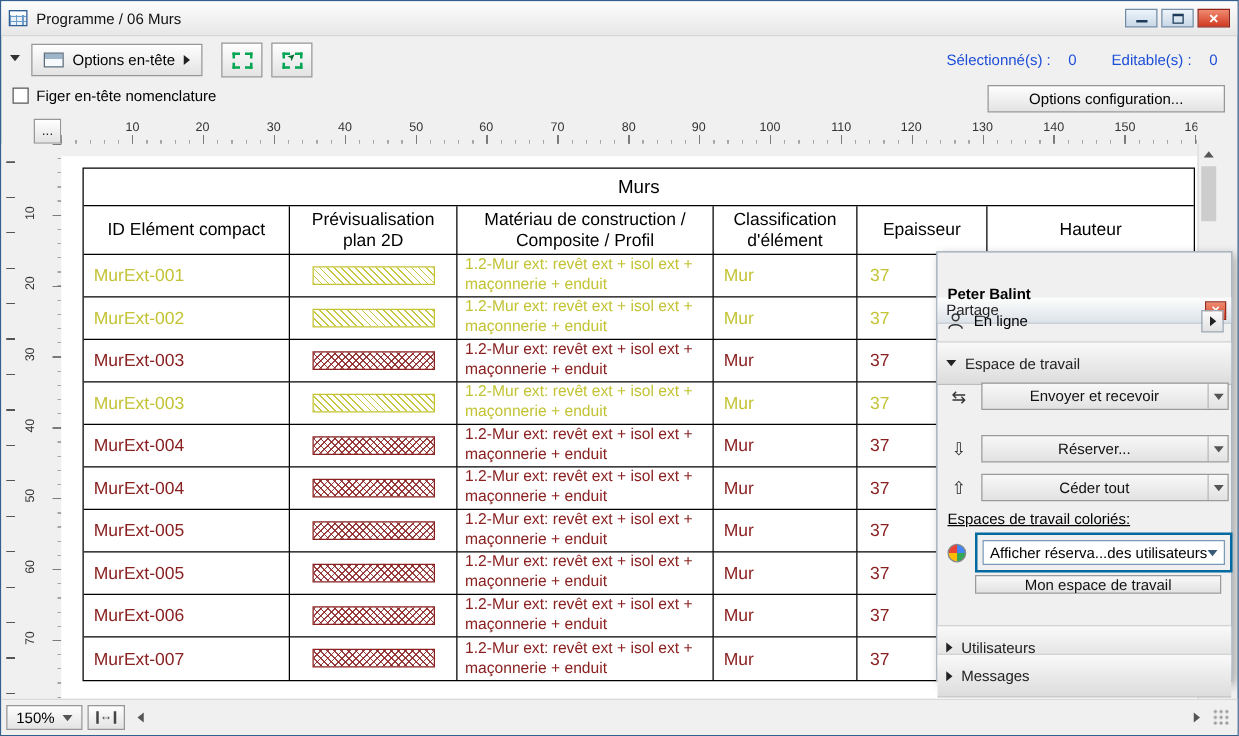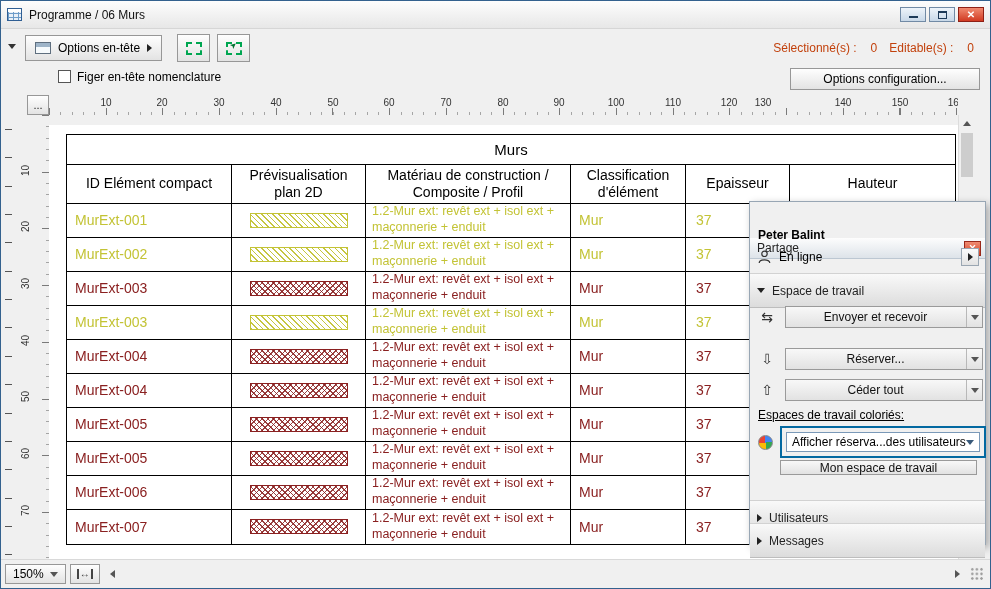--- a/index.html
+++ b/index.html
@@ -38,26 +38,26 @@
   .hdr-icon { width:16px; height:12px; border:1px solid #5e6e7e;
               background:linear-gradient(#9eb4c8 0 4px, #f6fafc 4px); }
   .tri-right-sm { width:0; height:0; border-top:4px solid transparent; border-bottom:4px solid transparent;
                   border-left:5px solid #222; }
   .tool-green { position:absolute; top:4px; width:33px; height:28px; display:flex;
                 align-items:center; justify-content:center; }
   .tg1 { left:176px; } .tg2 { left:216px; }
   .marquee { width:16px; height:13px; border:2px dashed #00a651; position:relative; }
   .marquee.arrow::after { content:"\27A4"; position:absolute; left:2px; top:-3px; font-size:8px;
                           color:#00702f; transform:rotate(-40deg); }
-  .sel-labels { position:absolute; right:16px; top:11px; display:flex; gap:12px; color:#c2410c;justify-content:flex-end; }
+  .sel-labels { position:absolute; right:16px; top:11px; display:flex; gap:28px; color:#1d4ed8;justify-content:flex-end; }
   .sel-group { display:flex; gap:14px; }
 
   
   .subbar { position:absolute; left:0; top:66px; right:0; height:26px; }
-  .chk-row { position:absolute; left:9px; top:3px; display:flex; align-items:flex-start; gap:6px;margin-left:48px; }
+  .chk-row { position:absolute; left:9px; top:3px; display:flex; align-items:flex-start; gap:6px; }
   .checkbox { width:13px; height:13px; border:1px solid #555; background:#fff; }
   .btn-options-config { position:absolute; right:10px; top:1px; width:190px; height:22px;
                         display:flex; align-items:center; justify-content:center; }
 
   
   .ruler-corner { position:absolute; left:26px; top:94px; width:22px; height:20px;
                   display:flex; align-items:center; justify-content:center; font-size:11px; color:#222; }
   .h-ruler { position:absolute; left:48px; top:94px; width:909px; height:20px; background:#f0f0f0;
              overflow:hidden;
              background-image:
@@ -234,21 +234,21 @@
     <span style="left:158px">30</span>
     <span style="left:215px">40</span>
     <span style="left:272px">50</span>
     <span style="left:328px">60</span>
     <span style="left:385px">70</span>
     <span style="left:442px">80</span>
     <span style="left:498px">90</span>
     <span style="left:555px">100</span>
     <span style="left:612px">110</span>
     <span style="left:668px">120</span>
-    <span style="left:702px">130</span>
+    <span style="left:725px">130</span>
     <span style="left:782px">140</span>
     <span style="left:839px">150</span>
     <span style="left:895px">160</span>
   </div>
   <div class="v-ruler">
     <span style="top:50px">10</span>
     <span style="top:106px">20</span>
     <span style="top:163px">30</span>
     <span style="top:220px">40</span>
     <span style="top:276px">50</span>

